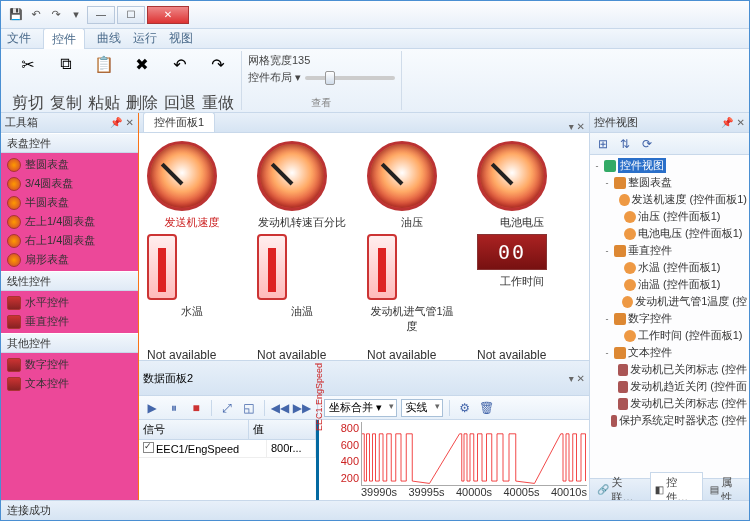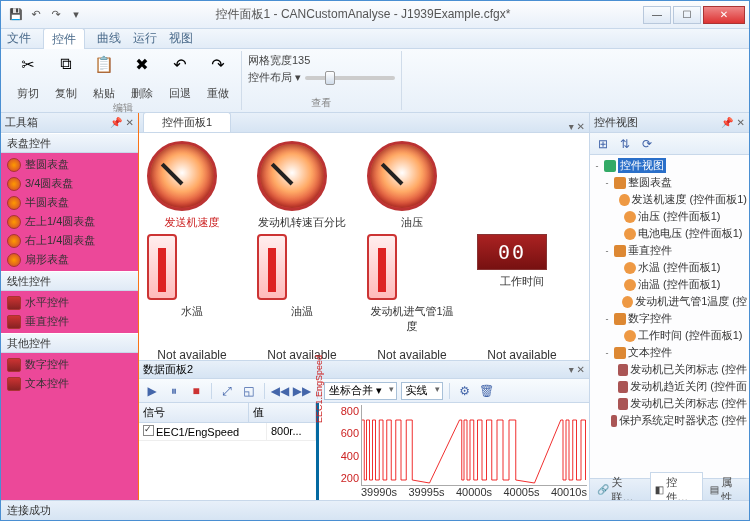--- a/index.html
+++ b/index.html
@@ -13,51 +13,51 @@
 .winbtn{width:28px;height:18px;border:1px solid #b8c8dc;margin-left:2px;display:flex;align-items:center;justify-content:center;background:linear-gradient(#f8fbfe,#dfe9f5);font-size:10px;color:#444}
 .winbtn.close{background:linear-gradient(#e88,#d33);color:#fff;width:42px;border-color:#a33}
 .menubar{height:20px;background:linear-gradient(#f2f7fc,#e2ecf7);display:flex;align-items:center;padding:0 6px;gap:12px;border-bottom:1px solid #c8d8ea}
 .menu-item{color:#4a6a8a;font-size:12px}
 .menu-item.active{background:#fff;border:1px solid #c8d8ea;border-bottom:none;padding:2px 8px;border-radius:3px 3px 0 0}
 .ribbon{height:64px;background:linear-gradient(#f8fbfe,#e8f0f9);display:flex;border-bottom:1px solid #c8d8ea;padding:2px 4px}
 .rib-group{display:flex;flex-direction:column;border-right:1px solid #d0dcea;padding:0 6px;align-items:center}
 .rib-btns{display:flex;gap:4px}
 .rib-btn{display:flex;flex-direction:column;align-items:center;width:34px;padding-top:2px;cursor:pointer}
 .rib-ico{width:22px;height:22px;display:flex;align-items:center;justify-content:center;font-size:16px}
-.rib-lbl{font-size:11px;color:#444;margin-top:11px}
+.rib-lbl{font-size:16px;color:#444;margin-top:18px}
 .rib-grp-lbl{font-size:10px;color:#888;margin-top:auto}
 .rib-wide{display:flex;flex-direction:column;gap:2px;padding:2px 0}
 .rib-row{display:flex;align-items:center;gap:4px;font-size:11px;color:#444}
 .slider{width:90px;height:4px;background:#ccc;border-radius:2px;position:relative}
 .slider-thumb{width:10px;height:14px;background:linear-gradient(#fff,#d0dcea);border:1px solid #999;border-radius:2px;position:absolute;top:-5px;left:20px}
 .body-area{flex:1;display:flex;min-height:0}
 .left-panel{width:138px;background:#ec4899;border-right:1px solid #f97316;display:flex;flex-direction:column}
 .panel-header{height:20px;background:linear-gradient(#e8f0f9,#d6e4f3);border-bottom:1px solid #c8d8ea;display:flex;align-items:center;padding:0 4px;font-size:11px;color:#333;justify-content:space-between}
 .panel-close{font-size:10px;color:#666}
 .acc-hdr{height:20px;background:linear-gradient(#f2f7fc,#e0eaf6);border-top:1px solid #fff;border-bottom:1px solid #c8d8ea;display:flex;align-items:center;padding:0 6px;font-size:11px;color:#333}
 .acc-body{padding:2px 0}
 .tool-item{display:flex;align-items:center;padding:2px 6px;gap:4px;font-size:11px;color:#333;cursor:pointer}
 .ti-ico{width:14px;height:14px;border-radius:50%;background:radial-gradient(#f90,#c43);border:1px solid #a33;flex-shrink:0}
 .ti-ico.bar{border-radius:2px;background:linear-gradient(#c33,#822)}
 .center{flex:1;display:flex;flex-direction:column;min-width:0}
 .tab-strip{height:20px;background:linear-gradient(#e8f0f9,#d6e4f3);display:flex;align-items:flex-end;padding:0 4px;border-bottom:1px solid #c8d8ea}
-.tab{padding:2px 18px;background:#fff;border:1px solid #c8d8ea;border-bottom:none;border-radius:3px 3px 0 0;font-size:11px;color:#333;margin-right:2px}
+.tab{padding:2px 10px;background:#fff;border:1px solid #c8d8ea;border-bottom:none;border-radius:3px 3px 0 0;font-size:11px;color:#333;margin-right:2px}
 .canvas{flex:1;background:#fff;overflow:auto;padding:8px}
 .gauge-row{display:flex;gap:20px;margin-bottom:4px}
 .gauge-cell{display:flex;flex-direction:column;width:90px}
 .gauge{width:70px;height:70px;border-radius:50%;background:radial-gradient(circle at 50% 45%,#fff 0%,#fa6 40%,#d43 70%,#922 100%);border:3px solid #b33;position:relative;box-shadow:inset 0 0 8px rgba(0,0,0,0.4)}
 .gauge::after{content:"";position:absolute;width:4px;height:28px;background:#222;left:50%;top:12px;transform-origin:bottom;transform:translateX(-50%) rotate(-45deg)}
 .gauge-lbl{font-size:11px;color:#333;margin-top:4px;text-align:center}
 .gauge-lbl.sel{color:#c22}
 .therm{width:30px;height:66px;background:linear-gradient(#fee,#fbb);border:2px solid #c33;border-radius:4px;position:relative}
 .therm::before{content:"";position:absolute;left:50%;bottom:6px;width:8px;height:44px;background:#d22;transform:translateX(-50%)}
 .digit{width:70px;height:36px;background:linear-gradient(#a22,#711);border:1px solid #833;display:flex;align-items:center;justify-content:center;color:#fff;font-family:monospace;font-size:20px;letter-spacing:2px}
-.na-cell{width:90px;text-align:center;font-size:12px;color:#333;padding:10px 0}
+.na-cell{width:90px;font-size:12px;color:#333;padding:10px 0}
 .bottom-pane{height:140px;border-top:1px solid #c8d8ea;display:flex;flex-direction:column}
-.bp-tab{height:18px;background:linear-gradient(#e8f0f9,#d6e4f3);display:flex;align-items:center;padding:0 4px;font-size:11px;border-bottom:1px solid #c8d8ea;justify-content:space-between}
+.bp-tab{height:18px;background:linear-gradient(#e8f0f9,#d6e4f3);display:flex;align-items:center;padding:17px 4px;font-size:11px;border-bottom:1px solid #c8d8ea;justify-content:space-between}
 .bp-toolbar{height:24px;background:linear-gradient(#f8fbfe,#e8f0f9);display:flex;align-items:center;padding:0 4px;gap:4px;border-bottom:1px solid #c8d8ea}
 .tb-btn{width:18px;height:18px;display:flex;align-items:center;justify-content:center;color:#46a;cursor:pointer;font-size:12px}
 .tb-sep{width:1px;height:16px;background:#c8d8ea;margin:0 2px}
 .tb-combo{height:18px;border:1px solid #a8c0d8;background:#fff;padding:0 14px 0 4px;font-size:11px;position:relative}
 .tb-combo::after{content:"▾";position:absolute;right:2px;top:1px;font-size:9px;color:#666}
 .bp-body{flex:1;display:flex;min-height:0}
 .bp-grid{width:180px;border-right:3px solid #0369a1;display:flex;flex-direction:column;font-size:11px}
 .bp-gh{display:flex;background:linear-gradient(#f2f7fc,#e0eaf6);border-bottom:1px solid #c8d8ea}
 .bp-ghc{padding:2px 4px;border-right:1px solid #c8d8ea}
 .bp-gr{display:flex;border-bottom:1px solid #eee}
@@ -91,21 +91,20 @@
 <body>
 
 <div class="window">
  <div class="titlebar">
   <div class="titlebar-qat">
    <div class="qat-btn">💾</div>
    <div class="qat-btn">↶</div>
    <div class="qat-btn">↷</div>
    <div class="qat-btn">▾</div>
   </div>
-  <div class="title-text">控件面板1 - CANCustomAnalyse - J1939Example.cfgx*</div>
   <div class="winbtns">
    <div class="winbtn">—</div>
    <div class="winbtn">☐</div>
    <div class="winbtn close">✕</div>
   </div>
  </div>
 
  <div class="menubar">
   <span class="menu-item">文件</span>
   <span class="menu-item active">控件</span>
@@ -231,20 +230,24 @@
               <div class="gauge"></div>
               <div class="gauge-lbl sel">发送机速度</div>
             </div>
             <div class="gauge-cell">
               <div class="gauge"></div>
               <div class="gauge-lbl ">发动机转速百分比</div>
             </div>
             <div class="gauge-cell">
               <div class="gauge"></div>
               <div class="gauge-lbl ">油压</div>
+            </div>
+            <div class="gauge-cell">
+              <div class="gauge"></div>
+              <div class="gauge-lbl ">电池电压</div>
             </div>
           </div>
     <div class="gauge-row" id="gr2">
             <div class="gauge-cell">
               <div class="therm"></div>
               <div class="gauge-lbl">水温</div>
             </div>
             <div class="gauge-cell">
               <div class="therm"></div>
               <div class="gauge-lbl">油温</div>

